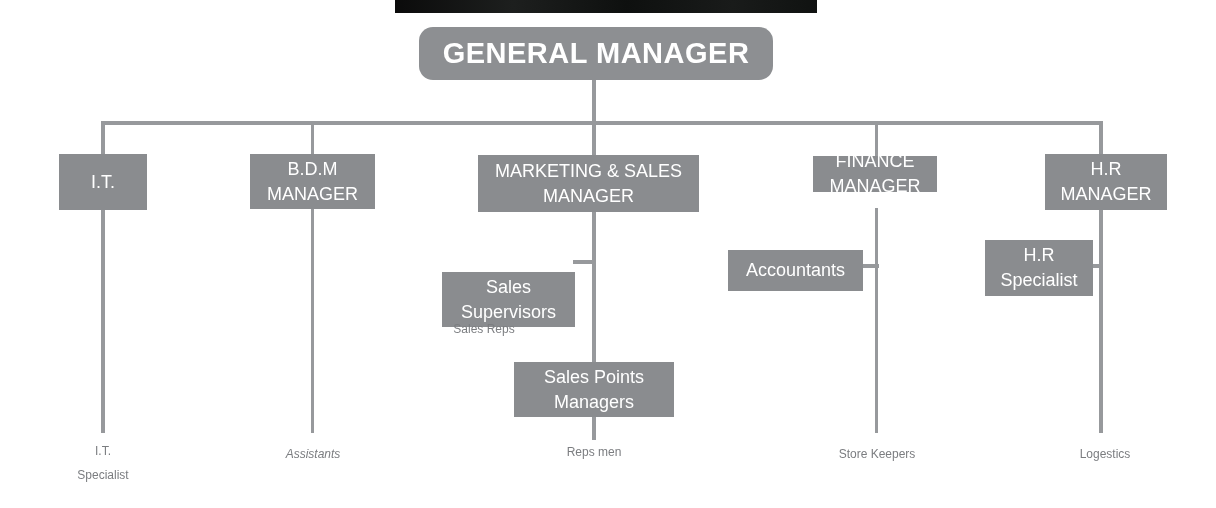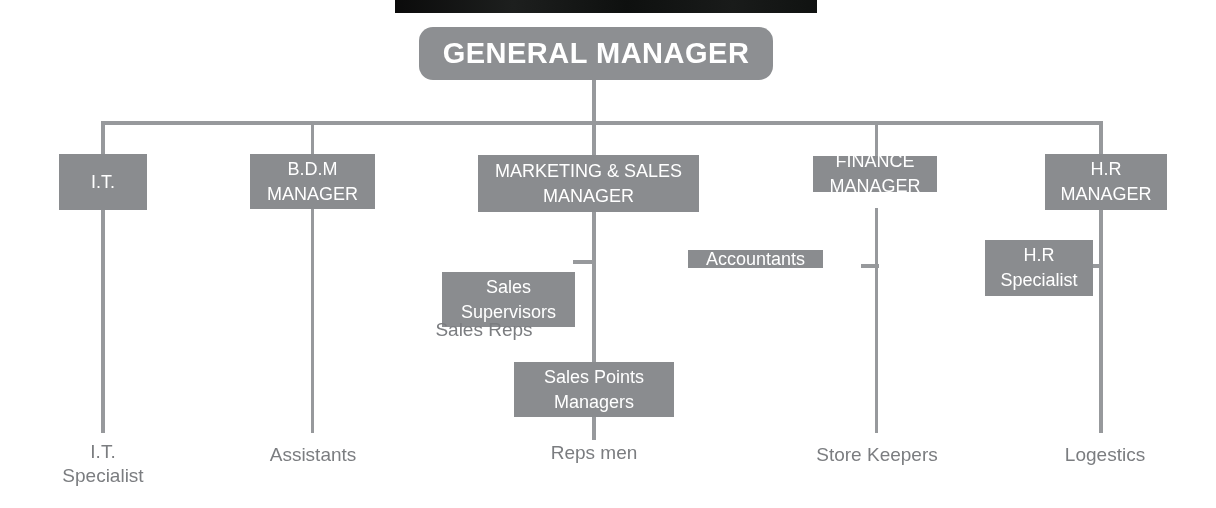--- a/index.html
+++ b/index.html
@@ -50,30 +50,30 @@
     display:flex;align-items:center;justify-content:center;
     color:#ffffff;font-size:18px;line-height:25px;
     text-align:center;white-space:pre-line;
   }
   .n-it  {left:59px;  top:154px;width:88px; height:56px;}
   .n-bdm {left:250px; top:154px;width:125px;height:55px;}
   .n-mkt {left:478px; top:155px;width:221px;height:57px;}
   .n-fin {left:813px; top:156px;width:124px;height:36px;}
   .n-hr  {left:1045px;top:154px;width:122px;height:56px;}
   .n-ssup{left:442px; top:240px;width:133px;height:55px;margin-top:32px;}
-  .n-acc {left:688px; top:250px;width:135px;height:18px;}
+  .n-acc {left:728px; top:250px;width:135px;height:41px;}
   .n-hrs {left:985px; top:240px;width:108px;height:56px;}
   .n-spm {left:514px; top:362px;width:160px;height:55px;}
   
   .leaf{
-    position:absolute;color:#7b7d80;font-size:19px;line-height:23.5px;
+    position:absolute;color:#7b7d80;font-size:12px;line-height:23.5px;
     text-align:center;white-space:pre-line;width:180px;
   }
   .t-itspec{left:13px;  top:440px;}
-  .t-assist{left:223px; top:443px;}
+  .t-assist{left:223px; top:443px;font-style:italic;}
   .t-sreps {left:394px; top:318px;}
   .t-smen  {left:504px; top:441px;}
   .t-store {left:787px; top:443px;}
   .t-log   {left:1015px;top:443px;}
 </style>
 </head>
 <body>
 
 <div id="canvas">
 

